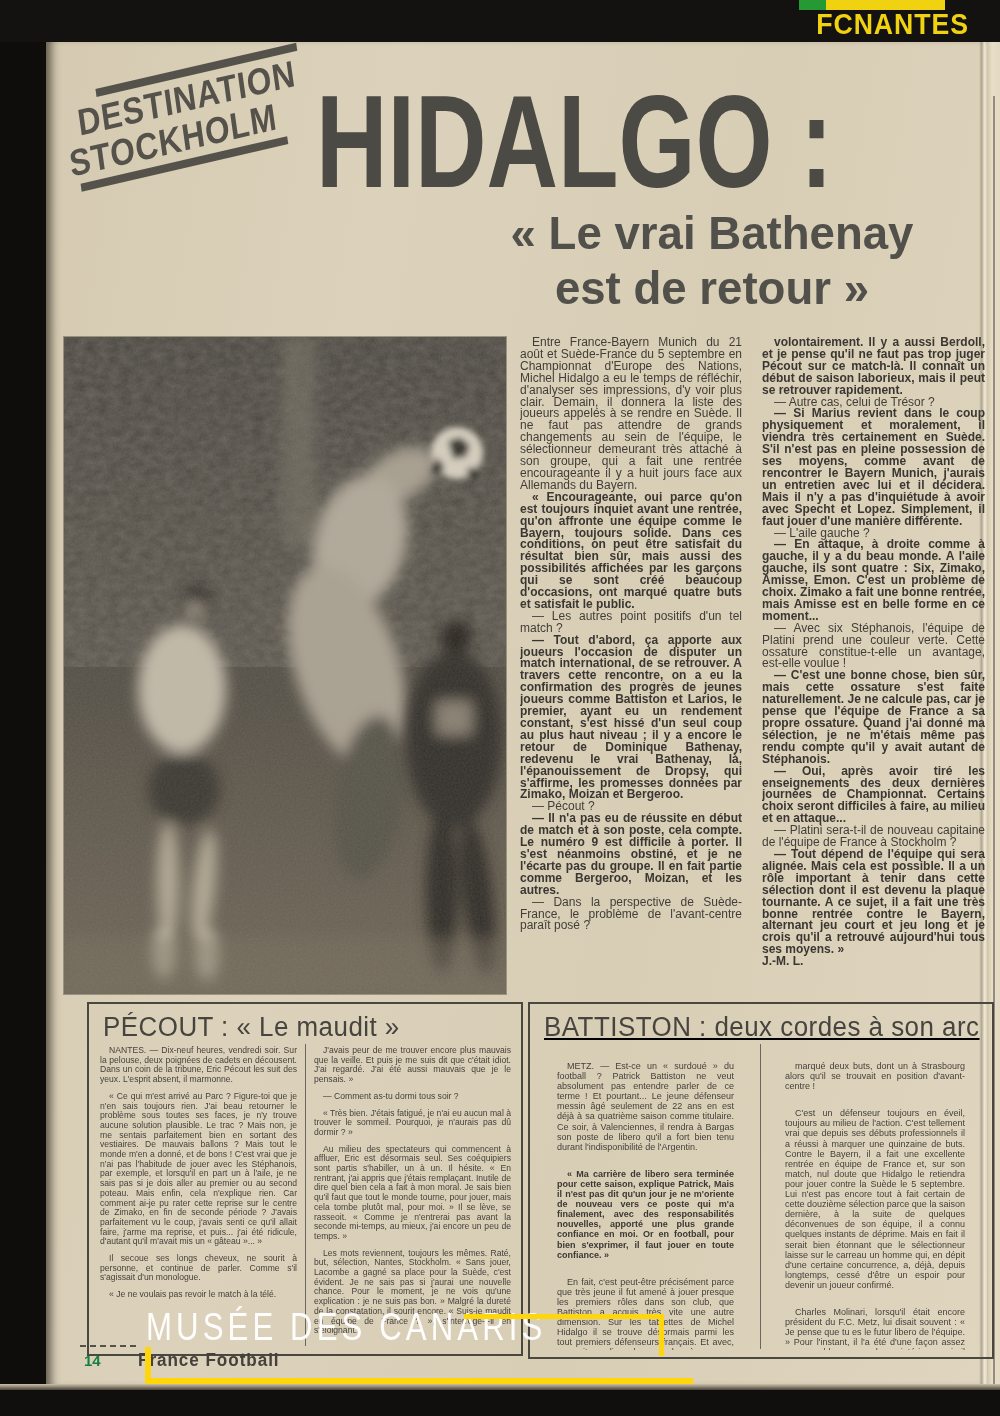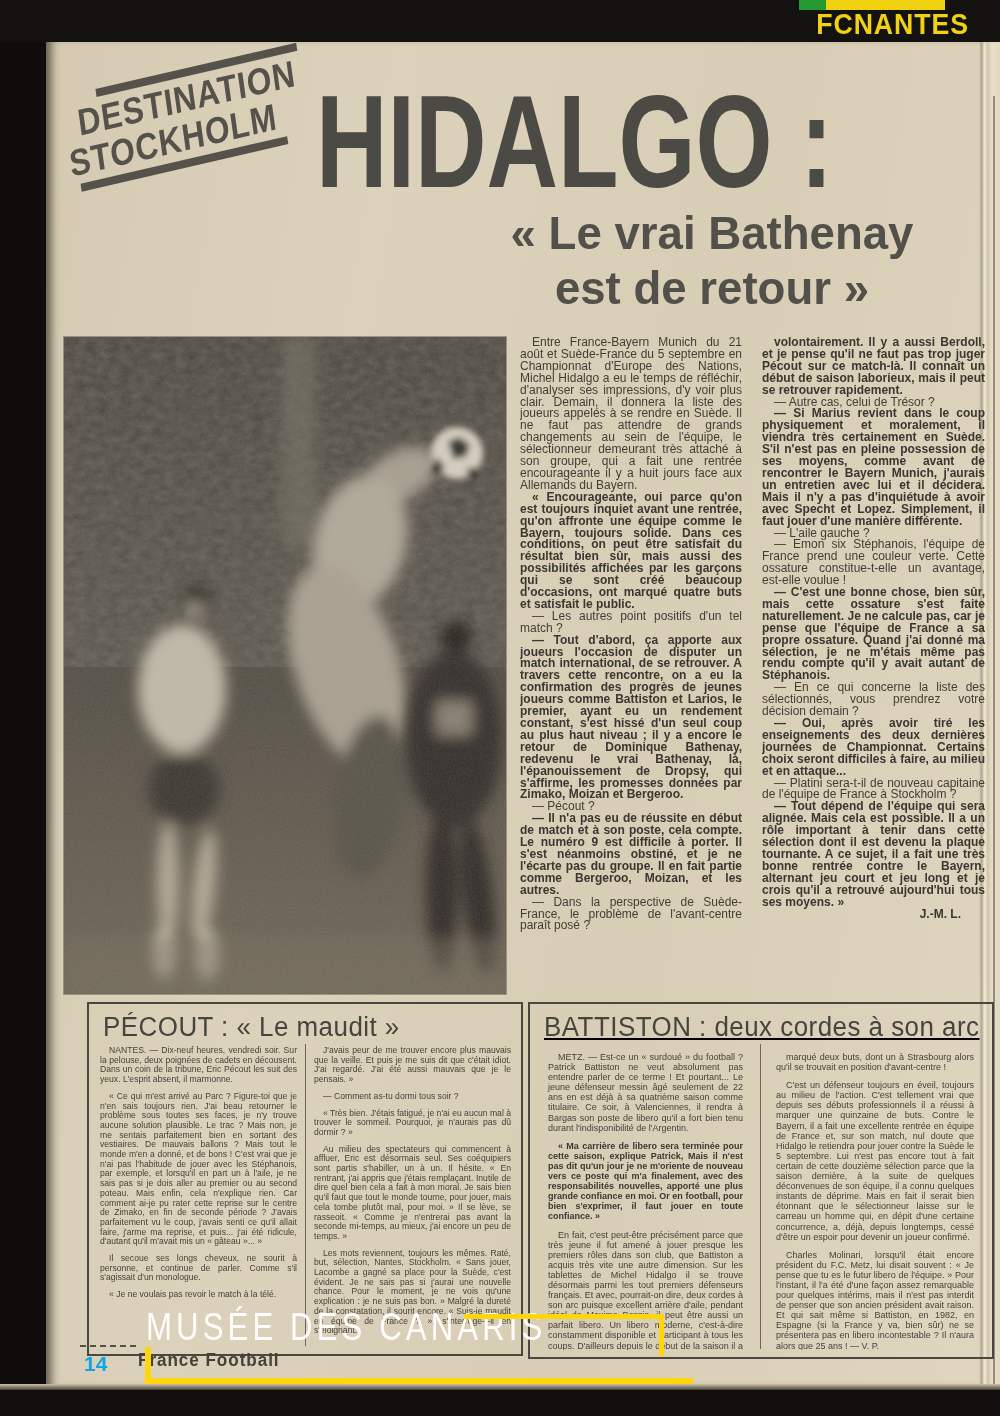--- a/index.html
+++ b/index.html
@@ -42,42 +42,42 @@
   .photo{position:absolute;left:64px;top:337px;width:442px;height:657px;background:#4c4841;
          box-shadow:0 0 0 1px rgba(60,55,45,.4);}
   .photo svg{display:block;}
   
   .col{position:absolute;top:337px;height:660px;overflow:hidden;color:#413e38;
        font-size:12px;line-height:11.9px;text-align:justify;}
   .col.c1{left:520px;width:222px;}
   .col.c2{left:762px;width:223px;}
   .col p{margin:0;text-indent:12px;}
   .col p.bold{font-weight:bold;color:#3a3732;}
-  .col p.right{text-align:right;text-indent:0;padding-right:24px;}
+  .col p.right{text-indent:0;padding-right:24px;}
   
   .box{position:absolute;border:2px solid #4a473f;background:transparent;}
   .box.pecout{left:80px;top:1002px;width:432px;height:350px;margin-left:7px;}
   .box.battiston{left:528px;top:1002px;width:462px;height:353px;text-decoration:underline;}
   .box h2{margin:8px 0 6px 14px;font-size:27px;font-weight:400;color:#46443e;letter-spacing:.5px;
           transform:scaleX(.96);transform-origin:left;white-space:nowrap;}
   .box .rule{position:absolute;top:40px;bottom:8px;width:1px;background:#6b675d;}
   .box.pecout .rule{left:216px;}
   .box.battiston .rule{left:230px;}
   .bcol{position:absolute;overflow:hidden;color:#45423c;text-align:justify;}
   .pecout .bcol{top:42px;height:300px;font-size:8.6px;line-height:9.7px;}
   .pecout .bcol.b1{left:11px;width:197px;}
   .pecout .bcol.b2{left:225px;width:197px;}
   .pecout .bcol p{margin:0 0 7px;text-indent:9px;}
   .battiston .bcol{top:40px;height:306px;font-size:9px;line-height:10.1px;}
   .battiston .bcol.b1{left:10px;width:211px;}
   .battiston .bcol.b2{left:238px;width:214px;}
-  .battiston .bcol p{margin:8px;text-indent:10px;}
+  .battiston .bcol p{margin:17px;text-indent:10px;}
   .bcol p.bold{font-weight:bold;color:#3b3833;}
   
-  .pageno{position:absolute;left:84px;top:1352px;font-size:21px;font-weight:bold;color:#0ea5e9;}
+  .pageno{position:absolute;left:84px;top:1352px;font-size:15px;font-weight:bold;color:#15803d;}
   .magname{position:absolute;left:138px;top:1350px;font-size:18px;font-weight:bold;color:#44413b;
            letter-spacing:1px;transform:scaleX(.95);transform-origin:left;}
   .footrule{position:absolute;left:80px;top:1345px;width:58px;height:2px;
             background:repeating-linear-gradient(90deg,#55524b 0 6px,transparent 6px 10px);}
   .watermark{position:absolute;left:146px;top:1306px;font-size:38px;font-weight:400;color:rgba(255,255,255,.96);
              letter-spacing:5px;transform:scaleX(.82);transform-origin:left;white-space:nowrap;z-index:3;}
   
   .yline{position:absolute;background:#ffd60a;z-index:3;}
   .yl-top{left:464px;top:1314px;width:200px;height:5px;}
   .yl-right{left:659px;top:1314px;width:5px;height:42px;}
@@ -186,23 +186,23 @@
       <p class="bold">— Tout d'abord, ça apporte aux joueurs l'occasion de disputer un match international, de se retrouver. A travers cette rencontre, on a eu la confirmation des progrès de jeunes joueurs comme Battiston et Larios, le premier, ayant eu un rendement constant, s'est hissé d'un seul coup au plus haut niveau ; il y a encore le retour de Dominique Bathenay, redevenu le vrai Bathenay, là, l'épanouissement de Dropsy, qui s'affirme, les promesses données par Zimako, Moizan et Bergeroo.</p>
       <p>— Pécout ?</p>
       <p class="bold">— Il n'a pas eu de réussite en début de match et à son poste, cela compte. Le numéro 9 est difficile à porter. Il s'est néanmoins obstiné, et je ne l'écarte pas du groupe. Il en fait partie comme Bergeroo, Moizan, et les autres.</p>
       <p>— Dans la perspective de Suède-France, le problème de l'avant-centre paraît posé ?</p>
     </div>
   <div class="col c2">
       <p class="bold">volontairement. Il y a aussi Berdoll, et je pense qu'il ne faut pas trop juger Pécout sur ce match-là. Il connaît un début de saison laborieux, mais il peut se retrouver rapidement.</p>
       <p>— Autre cas, celui de Trésor ?</p>
       <p class="bold">— Si Marius revient dans le coup physiquement et moralement, il viendra très certainement en Suède. S'il n'est pas en pleine possession de ses moyens, comme avant de rencontrer le Bayern Munich, j'aurais un entretien avec lui et il décidera. Mais il n'y a pas d'inquiétude à avoir avec Specht et Lopez. Simplement, il faut jouer d'une manière différente.</p>
       <p>— L'aile gauche ?</p>
-      <p>— Emon six Stéphanois, l'équipe de France prend une couleur verte. Cette ossature constitue-t-elle un avantage, est-elle voulue !</p>
+      <p class="bold">— En attaque, à droite comme à gauche, il y a du beau monde. A l'aile gauche, ils sont quatre : Six, Zimako, Amisse, Emon. C'est un problème de choix. Zimako a fait une bonne rentrée, mais Amisse est en belle forme en ce moment...</p>
+      <p>— Avec six Stéphanois, l'équipe de Platini prend une couleur verte. Cette ossature constitue-t-elle un avantage, est-elle voulue !</p>
       <p class="bold">— C'est une bonne chose, bien sûr, mais cette ossature s'est faite naturellement. Je ne calcule pas, car je pense que l'équipe de France a sa propre ossature. Quand j'ai donné ma sélection, je ne m'étais même pas rendu compte qu'il y avait autant de Stéphanois.</p>
-      <p>— En ce qui concerne la liste des sélectionnés, vous prendrez votre décision demain ?</p>
       <p class="bold">— Oui, après avoir tiré les enseignements des deux dernières journées de Championnat. Certains choix seront difficiles à faire, au milieu et en attaque...</p>
       <p>— Platini sera-t-il de nouveau capitaine de l'équipe de France à Stockholm ?</p>
       <p class="bold">— Tout dépend de l'équipe qui sera alignée. Mais cela est possible. Il a un rôle important à tenir dans cette sélection dont il est devenu la plaque tournante. A ce sujet, il a fait une très bonne rentrée contre le Bayern, alternant jeu court et jeu long et je crois qu'il a retrouvé aujourd'hui tous ses moyens. »</p>
       <p class="bold right">J.-M. L.</p>
     </div>
 
   <div class="box pecout">
     <h2>PÉCOUT : « Le maudit »</h2>
     <div class="rule"></div>
     <div class="bcol b1">

